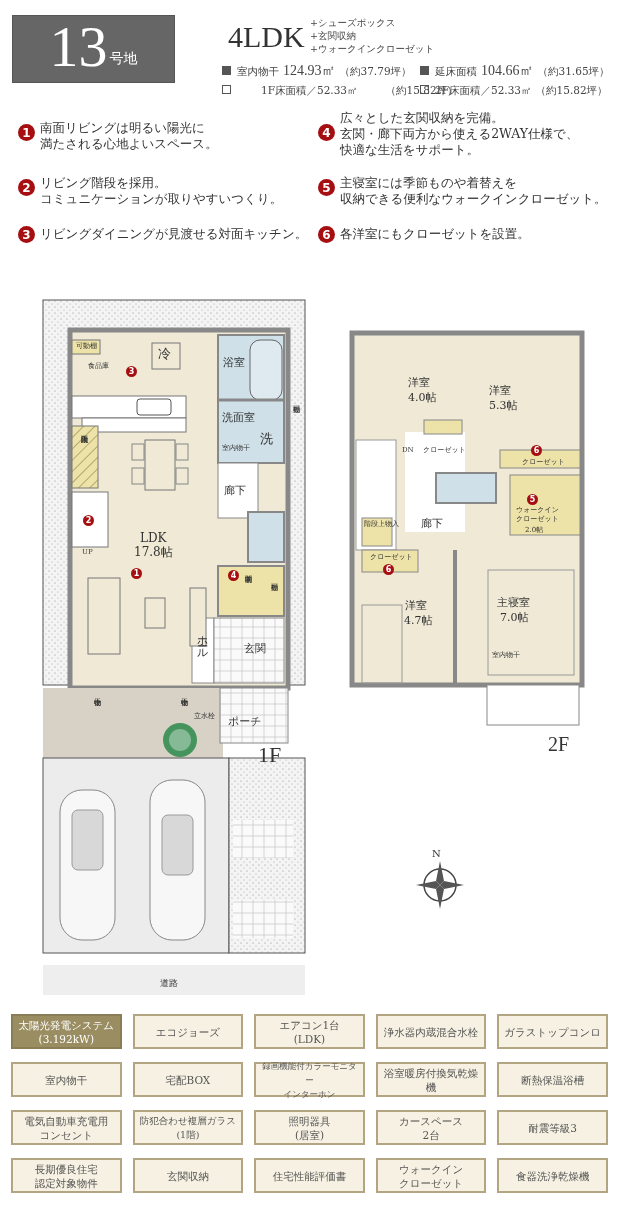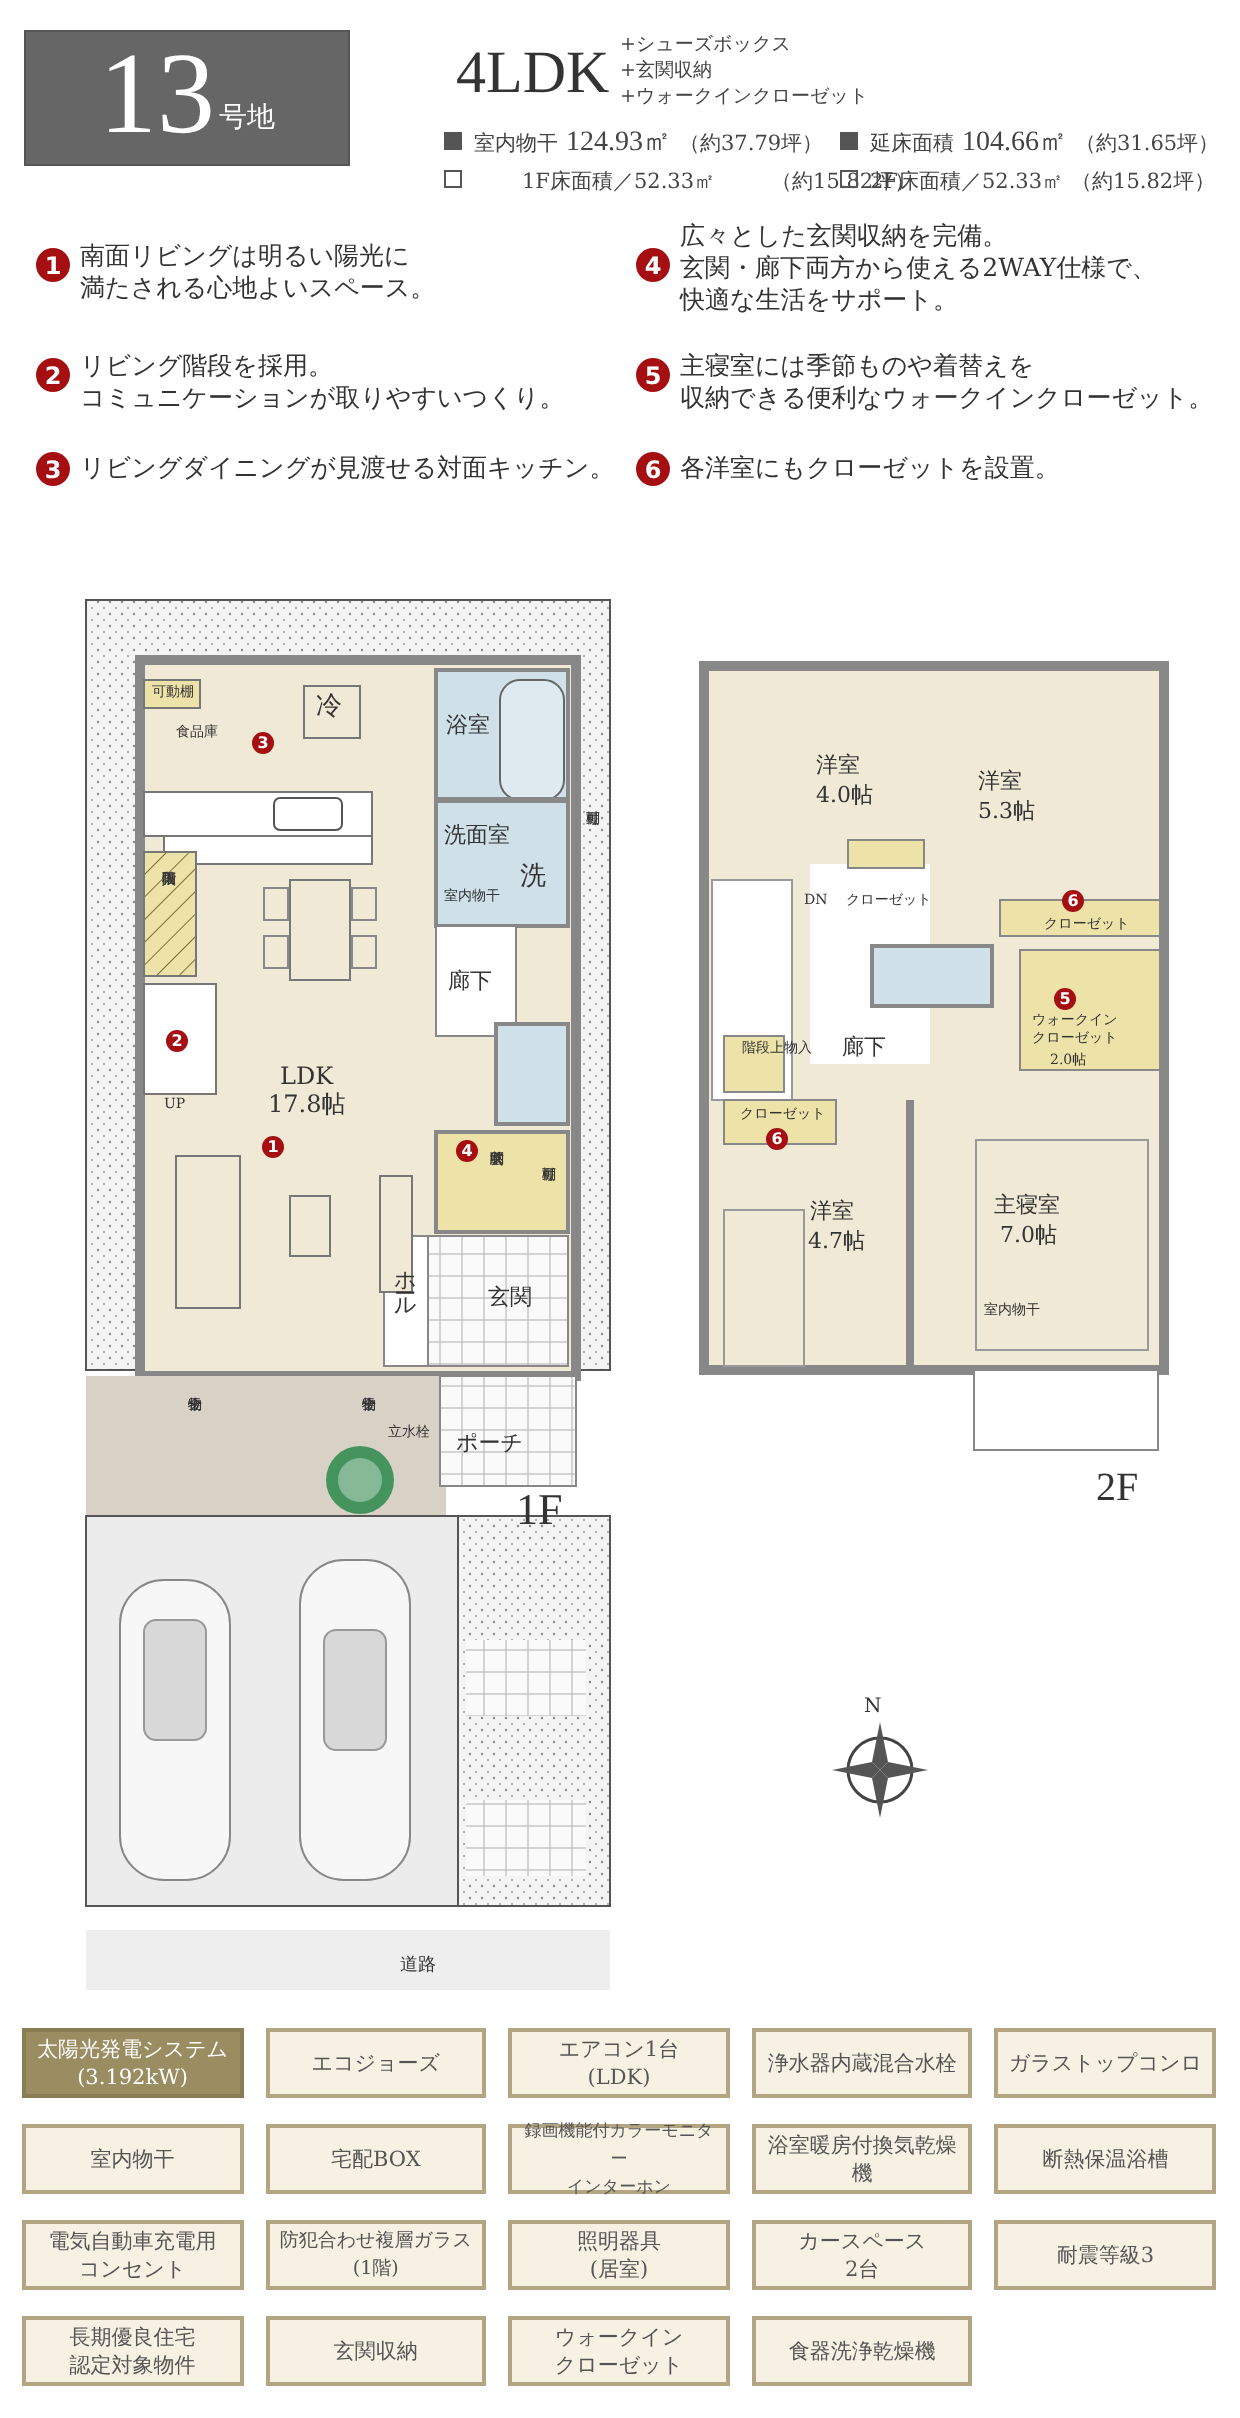--- a/index.html
+++ b/index.html
@@ -12,21 +12,21 @@
   .plan-type { left: 228px; top: 20px; font-family: "Liberation Serif", serif; font-size: 30px; color: #333; }
   .plan-extras { left: 310px; top: 16px; font-size: 9.5px; line-height: 13px; color: #444; }
   .area-row { font-size: 10.5px; color: #444; display: flex; align-items: baseline; gap: 4px; white-space: nowrap; }
   .area-row .big { font-size: 14px; font-family: "Liberation Serif", serif; }
   .sq { display: inline-block; width: 9px; height: 9px; border: 1px solid #555; margin-right: 2px; vertical-align: -1px; }
   .sq.fill { background: #555; }
   
   .feat { display: flex; align-items: flex-start; gap: 5px; font-size: 12.5px; line-height: 16px; color: #333; }
   .num-badge { width: 17px; height: 17px; border-radius: 50%; background: #a50f12; color: #fff; font-size: 12px; font-weight: bold; display: flex; align-items: center; justify-content: center; flex: none; font-family: "DejaVu Sans", sans-serif; }
   .feat .num-badge { margin-top: 4px; }
-  .lbl { position: absolute; font-size: 11px; color: #333; white-space: nowrap; line-height: 1.15; text-align: right; }
+  .lbl { position: absolute; font-size: 11px; color: #333; white-space: nowrap; line-height: 1.15; text-align: left; }
   .lbl.sm { font-size: 7px; }
   .mk { position: absolute; width: 11px; height: 11px; border-radius: 50%; background: #a50f12; color: #fff; font-size: 8px; font-weight: bold; display: flex; align-items: center; justify-content: center; font-family: "DejaVu Sans", sans-serif; }
   
   .spec-grid { left: 11px; top: 1014px; width: 597px; display: grid; grid-template-columns: repeat(5, 1fr); column-gap: 11px; row-gap: 13px; }
   .spec { height: 35px; border: 2px solid #b3a582; background: #f6f1e2; display: flex; align-items: center; justify-content: center; text-align: center; font-size: 10.5px; line-height: 14px; color: #555; padding: 0 2px; }
   .spec.hl { background: #9a8d62; border-color: #8a7d55; color: #fff; }
 </style>
 </head>
 <body>
 
@@ -219,21 +219,21 @@
 <div class="mk" style="left:228px;top:570px;">4</div>
 <div class="lbl sm" style="left:244px;top:570px;writing-mode:vertical-rl;">玄関収納</div>
 <div class="lbl sm" style="left:270px;top:578px;writing-mode:vertical-rl;">可動棚</div>
 <div class="lbl" style="left:195px;top:628px;writing-mode:vertical-rl;">ホール</div>
 <div class="lbl" style="left:244px;top:643px;">玄関</div>
 <div class="lbl" style="left:228px;top:716px;">ポーチ</div>
 <div class="lbl sm" style="left:194px;top:712px;">立水栓</div>
 <div class="lbl sm" style="left:93px;top:693px;writing-mode:vertical-rl;">物干金物</div>
 <div class="lbl sm" style="left:180px;top:693px;writing-mode:vertical-rl;">物干金物</div>
 <div class="lbl" style="left:258px;top:742px;font-size:22px;font-family:'Liberation Serif',serif;">1F</div>
-<div class="lbl sm" style="left:160px;top:978px;font-size:9px;margin-left:40px;">道路</div>
+<div class="lbl sm" style="left:160px;top:978px;font-size:9px;">道路</div>
 
 <div class="lbl" style="left:408px;top:377px;">洋室</div>
 <div class="lbl" style="left:408px;top:392px;">4.0帖</div>
 <div class="lbl" style="left:489px;top:385px;">洋室</div>
 <div class="lbl" style="left:489px;top:400px;">5.3帖</div>
 <div class="lbl sm" style="left:402px;top:446px;">DN</div>
 <div class="lbl sm" style="left:423px;top:446px;">クローゼット</div>
 <div class="mk" style="left:531px;top:445px;">6</div>
 <div class="lbl sm" style="left:522px;top:458px;">クローゼット</div>
 <div class="mk" style="left:527px;top:494px;">5</div>
@@ -351,20 +351,26 @@
       </div>
     </div>
   <div class="spec">
       <div>
         <div>玄関収納</div>
         <div></div>
       </div>
     </div>
   <div class="spec">
       <div>
+        <div>住宅性能評価書</div>
+        <div></div>
+      </div>
+    </div>
+  <div class="spec">
+      <div>
         <div>ウォークイン</div>
         <div>クローゼット</div>
       </div>
     </div>
   <div class="spec">
       <div>
         <div>食器洗浄乾燥機</div>
         <div></div>
       </div>
     </div>

